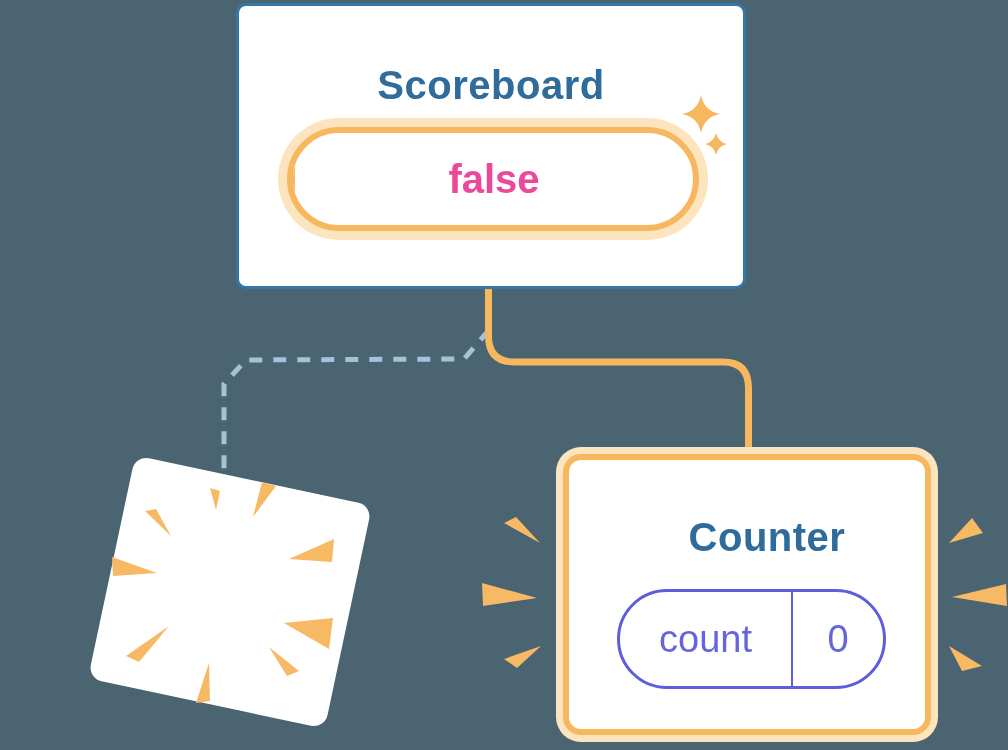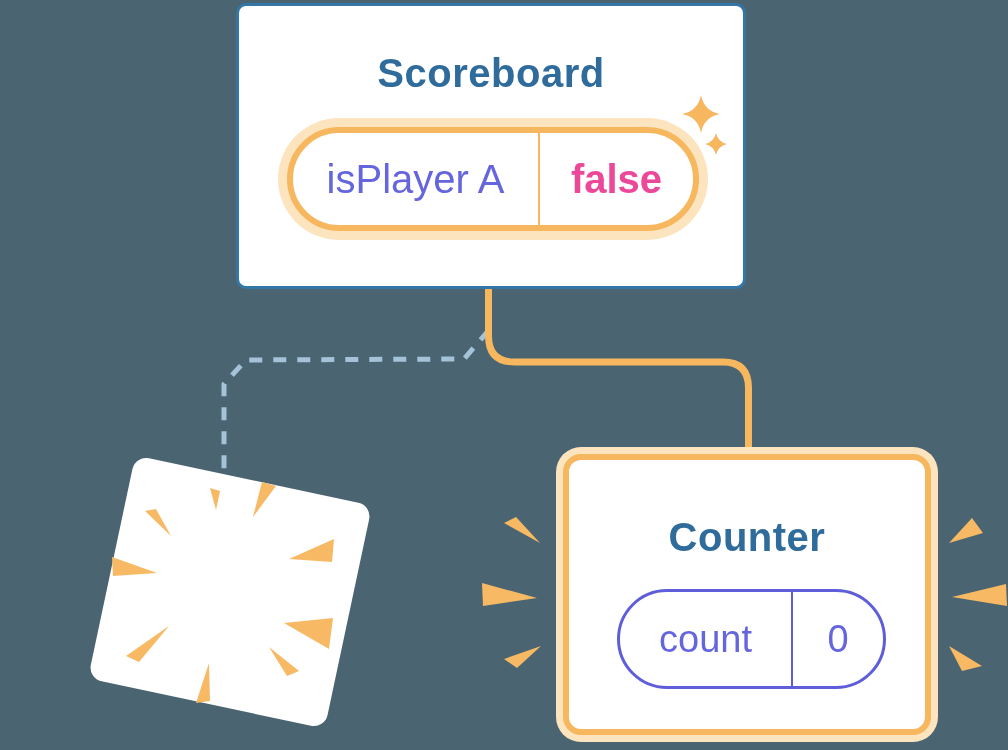--- a/index.html
+++ b/index.html
@@ -45,21 +45,21 @@
     z-index:2;
   }
   .node-title{
     position:absolute;left:0;width:100%;
     text-align:center;
     color:var(--title-blue);
     font-size:40px;font-weight:600;
     line-height:46px;
     letter-spacing:0.5px;
   }
-  .scoreboard-card .node-title{top:44px;text-align:center;}
+  .scoreboard-card .node-title{top:56px;text-align:center;}
 
   .state-pill{
     position:absolute;
     box-sizing:border-box;
     background:var(--card-white);
     border-radius:999px;
     display:flex;align-items:stretch;
     overflow:hidden;
   }
   .pill-highlight{
@@ -77,21 +77,21 @@
   .pill-highlight .pill-divider{flex:0 0 2px;background:var(--orange);}
 
   
   .counter-card{
     left:563px;top:454px;width:368px;height:281px;
     border:6px solid var(--orange);
     box-shadow:0 0 0 7px var(--orange-glow);
     border-radius:18px;
     z-index:2;
   }
-  .counter-card .node-title{top:54px;}
+  .counter-card .node-title{top:54px;margin-left:20px;}
   .pill-plain{
     left:48px;top:129px;width:269px;height:100px;
     border:3px solid var(--pill-purple);
   }
   .pill-plain .pill-cell{font-size:38px;}
   .pill-plain .cell-key{flex:0 0 171px;}
   .pill-plain .cell-value{flex:1;}
   .pill-plain .pill-divider{flex:0 0 2px;background:var(--pill-purple);}
 
   
@@ -126,21 +126,20 @@
   <svg class="layer edges" width="1008" height="750" viewBox="0 0 1008 750">
     <path class="edge-dashed" d="M489 330 L464 359 L246 360 L224 384 L224 478"></path>
     <path class="edge-solid" d="M488.5 289 L488.5 336 Q488.5 362 514.5 362 L723 362 Q748.5 362 748.5 388 L748.5 452"></path>
   </svg>
 
   <div class="card poof-card"></div>
 
   <div class="card scoreboard-card">
     <div class="node-title">Scoreboard</div>
     <div class="state-pill pill-highlight">
-      <div class="pill-cell cell-key">isPlayer A</div>
       <div class="pill-divider"></div>
       <div class="pill-cell cell-value">false</div>
     </div>
   </div>
 
   <div class="card counter-card">
     <div class="node-title">Counter</div>
     <div class="state-pill pill-plain">
       <div class="pill-cell cell-key">count</div>
       <div class="pill-divider"></div>

